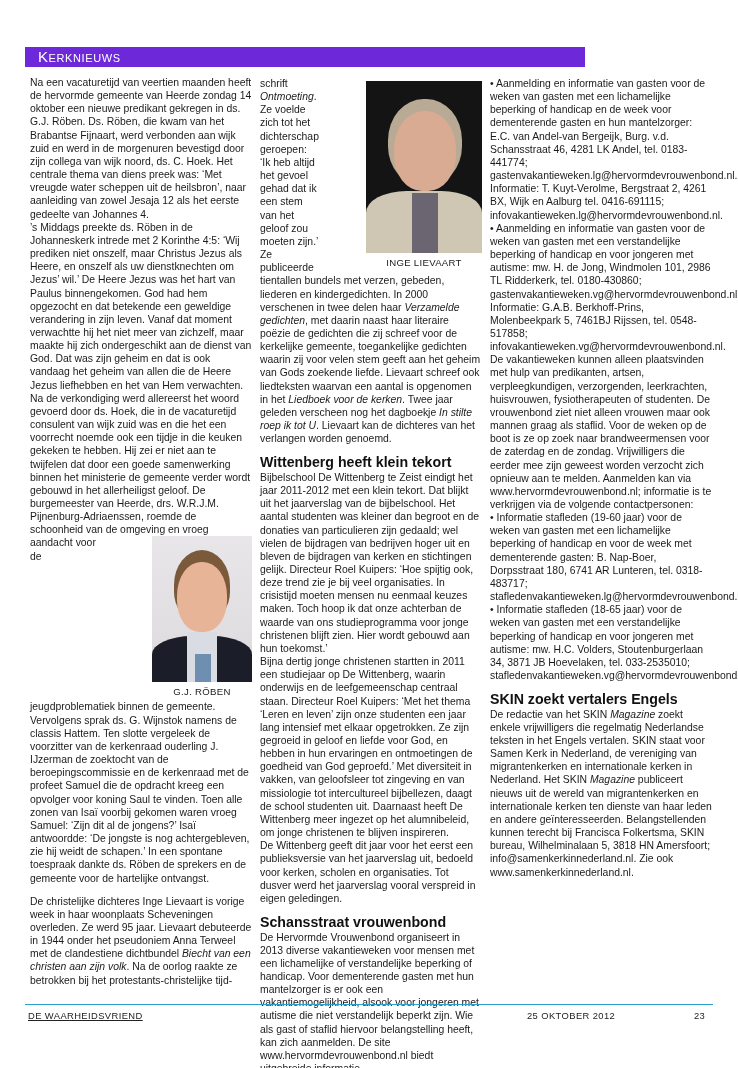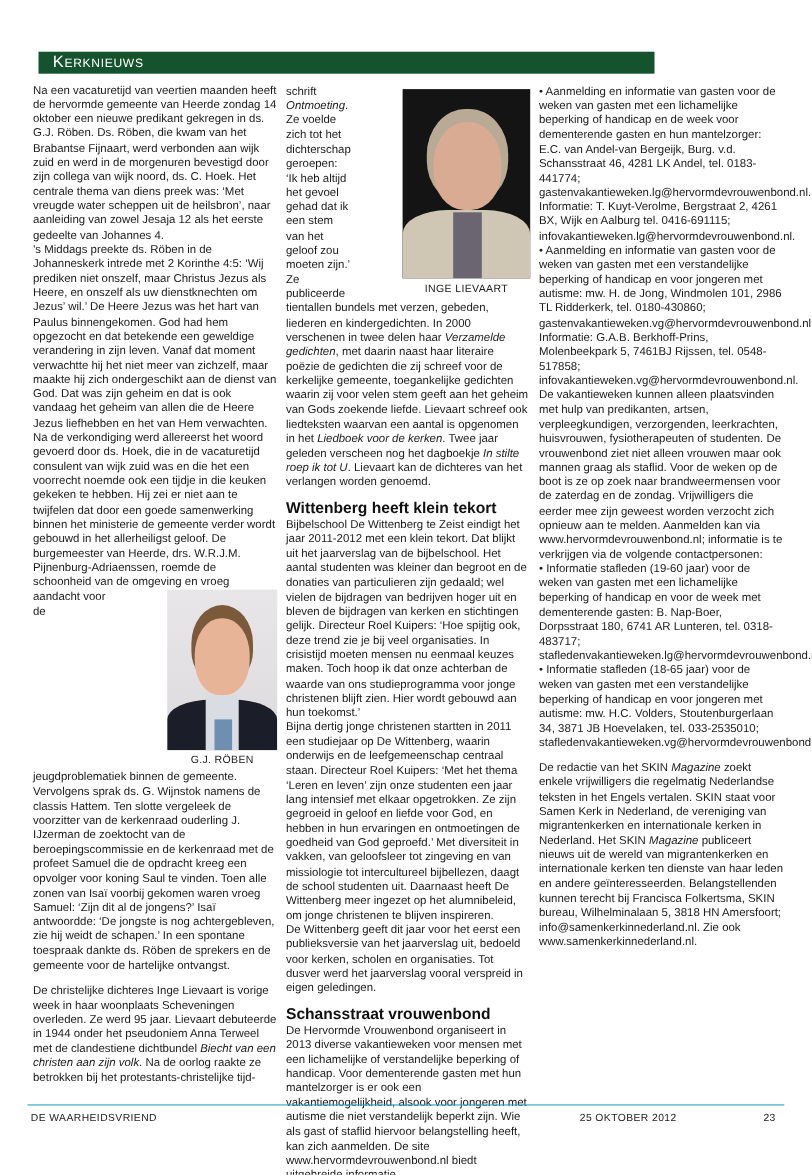--- a/index.html
+++ b/index.html
@@ -1,19 +1,19 @@
 <!DOCTYPE html>
 <html><head>
 <meta charset="utf-8">
 <style>
   html, body { margin:0; padding:0; background:#ffffff; }
   body { width:738px; height:1068px; position:relative; overflow:hidden;
          font-family:"Liberation Sans", "DejaVu Sans", sans-serif; color:#1a1a1a; }
   .section-bar { position:absolute; left:25px; top:47px; width:560px; height:20px;
-                 background:#14532d;margin-left:10px; }
+                 background:#6d28d9; }
   .section-title { position:absolute; left:13px; top:1px; color:#ffffff; font-size:15px;
                    font-variant:small-caps; letter-spacing:0.6px; line-height:18px; }
   .col { position:absolute; top:76px; width:222px; font-size:10.4px; line-height:13.15px; }
   .col1 { left:30px; }
   .col2 { left:260px; top:77px; }
   .col3 { left:490px; top:77px; }
   .col p { margin:0; text-align:left; }
   h2 { margin:0; font-size:14.2px; line-height:15.5px; font-weight:bold; color:#111; }
   .gap { height:10px; }
   i { font-style:italic;text-align:center; }
@@ -77,19 +77,20 @@
   <p>De Hervormde Vrouwenbond organiseert in 2013 diverse vakantieweken voor mensen met een lichamelijke of verstandelijke beperking of handicap. Voor dementerende gasten met hun mantelzorger is er ook een vakantiemogelijkheid, alsook voor jongeren met autisme die niet verstandelijk beperkt zijn. Wie als gast of staflid hiervoor belangstelling heeft, kan zich aanmelden. De site www.hervormdevrouwenbond.nl biedt uitgebreide informatie.</p>
 </div>
 
 <div class="col col3">
   <p>• Aanmelding en informatie van gasten voor de weken van gasten met een lichamelijke beperking of handicap en de week voor dementerende gasten en hun mantelzorger: E.C. van Andel-van Bergeijk, Burg. v.d. Schansstraat 46, 4281 LK Andel, tel. 0183-441774; gastenvakantieweken.lg@hervormdevrouwenbond.nl. Informatie: T. Kuyt-Verolme, Bergstraat 2, 4261 BX, Wijk en Aalburg tel. 0416-691115; infovakantieweken.lg@hervormdevrouwenbond.nl.</p>
   <p>• Aanmelding en informatie van gasten voor de weken van gasten met een verstandelijke beperking of handicap en voor jongeren met autisme: mw. H. de Jong, Windmolen 101, 2986 TL Ridderkerk, tel. 0180-430860; gastenvakantieweken.vg@hervormdevrouwenbond.nl. Informatie: G.A.B. Berkhoff-Prins, Molenbeekpark 5, 7461BJ Rijssen, tel. 0548-517858; infovakantieweken.vg@hervormdevrouwenbond.nl.</p>
   <p>De vakantieweken kunnen alleen plaatsvinden met hulp van predikanten, artsen, verpleegkundigen, verzorgenden, leerkrachten, huisvrouwen, fysiotherapeuten of studenten. De vrouwenbond ziet niet alleen vrouwen maar ook mannen graag als staflid. Voor de weken op de boot is ze op zoek naar brandweermensen voor de zaterdag en de zondag. Vrijwilligers die eerder mee zijn geweest worden verzocht zich opnieuw aan te melden. Aanmelden kan via www.hervormdevrouwenbond.nl; informatie is te verkrijgen via de volgende contactpersonen:</p>
   <p>• Informatie stafleden (19-60 jaar) voor de weken van gasten met een lichamelijke beperking of handicap en voor de week met dementerende gasten: B. Nap-Boer, Dorpsstraat 180, 6741 AR Lunteren, tel. 0318-483717; stafledenvakantieweken.lg@hervormdevrouwenbond.nl.</p>
   <p>• Informatie stafleden (18-65 jaar) voor de weken van gasten met een verstandelijke beperking of handicap en voor jongeren met autisme: mw. H.C. Volders, Stoutenburgerlaan 34, 3871 JB Hoevelaken, tel. 033-2535010; stafledenvakantieweken.vg@hervormdevrouwenbond.nl.</p>
   <div class="gap"></div>
+  <h2>SKIN zoekt vertalers Engels</h2>
   <p><span>De redactie van het SKIN </span><i>Magazine</i><span> zoekt enkele vrijwilligers die regelmatig Nederlandse teksten in het Engels vertalen. SKIN staat voor Samen Kerk in Nederland, de vereniging van migrantenkerken en internationale kerken in Nederland. Het SKIN </span><i>Magazine</i><span> publiceert nieuws uit de wereld van migrantenkerken en internationale kerken ten dienste van haar leden en andere geïnteresseerden. Belangstellenden kunnen terecht bij Francisca Folkertsma, SKIN bureau, Wilhelminalaan 5, 3818 HN Amersfoort; info@samenkerkinnederland.nl. Zie ook www.samenkerkinnederland.nl.</span></p>
 </div>
 
 <div class="footer-line"></div>
-<div class="footer left" style="text-transform:uppercase;">De Waarheidsvriend</div>
+<div class="footer left" style="text-transform:uppercase;text-decoration:underline;">De Waarheidsvriend</div>
 <div class="footer mid" style="text-transform:uppercase;">25 oktober 2012</div>
 <div class="footer right">23</div>
 
 </body></html>

